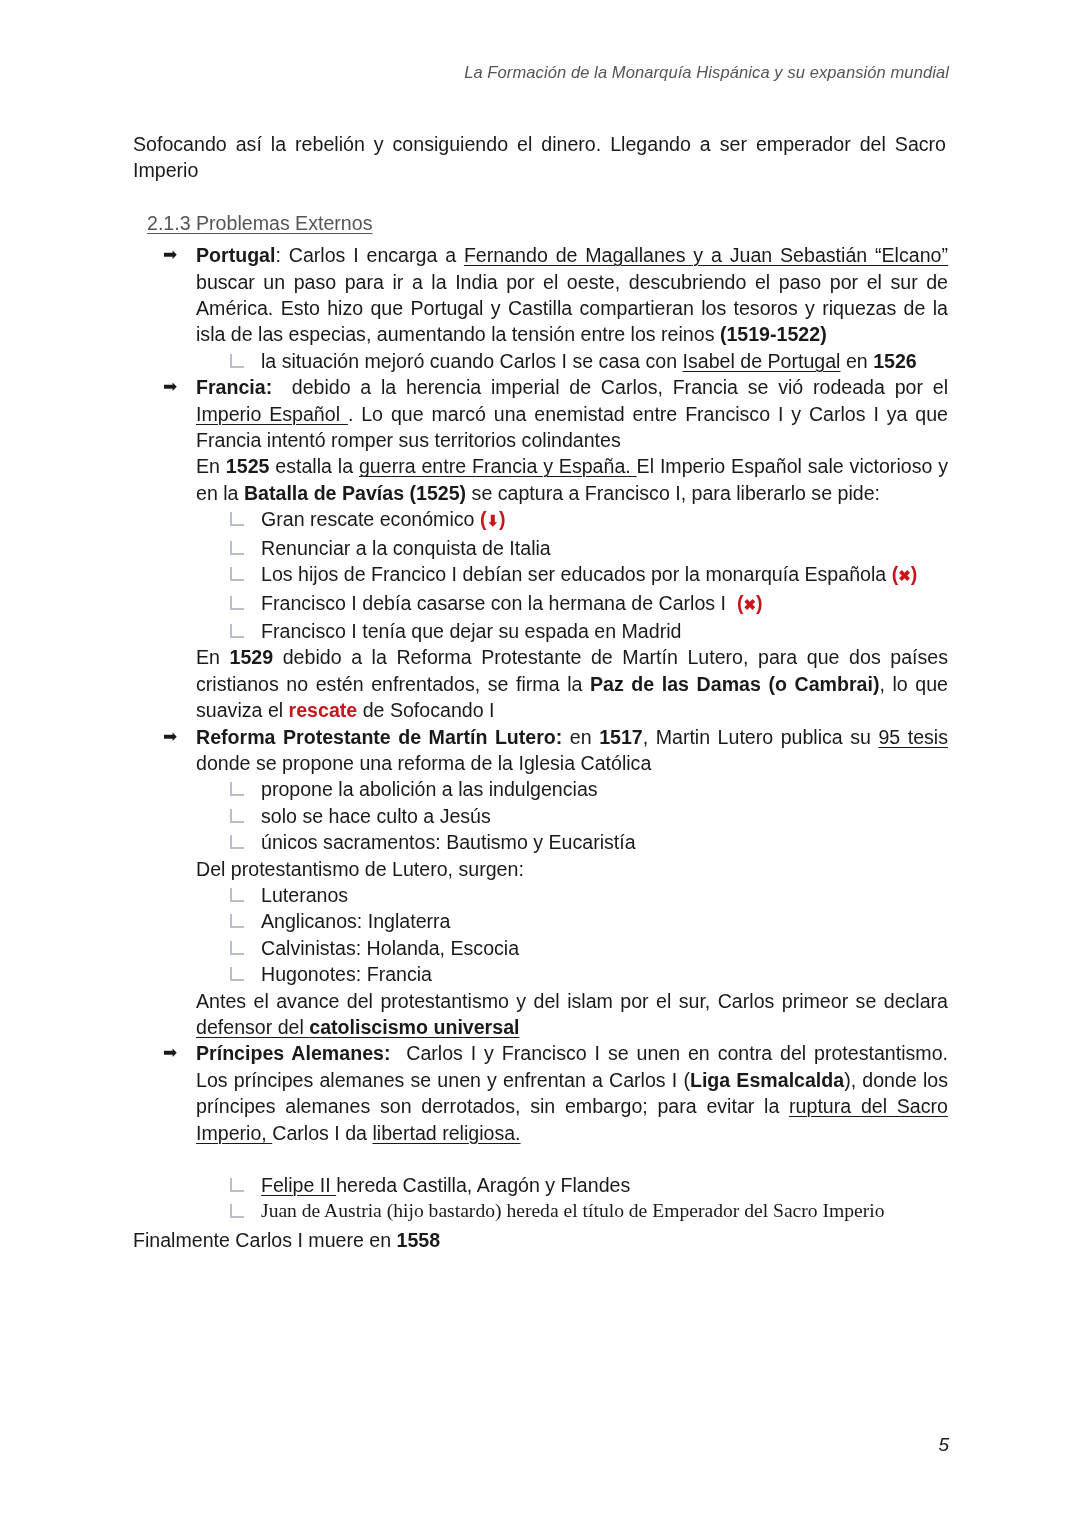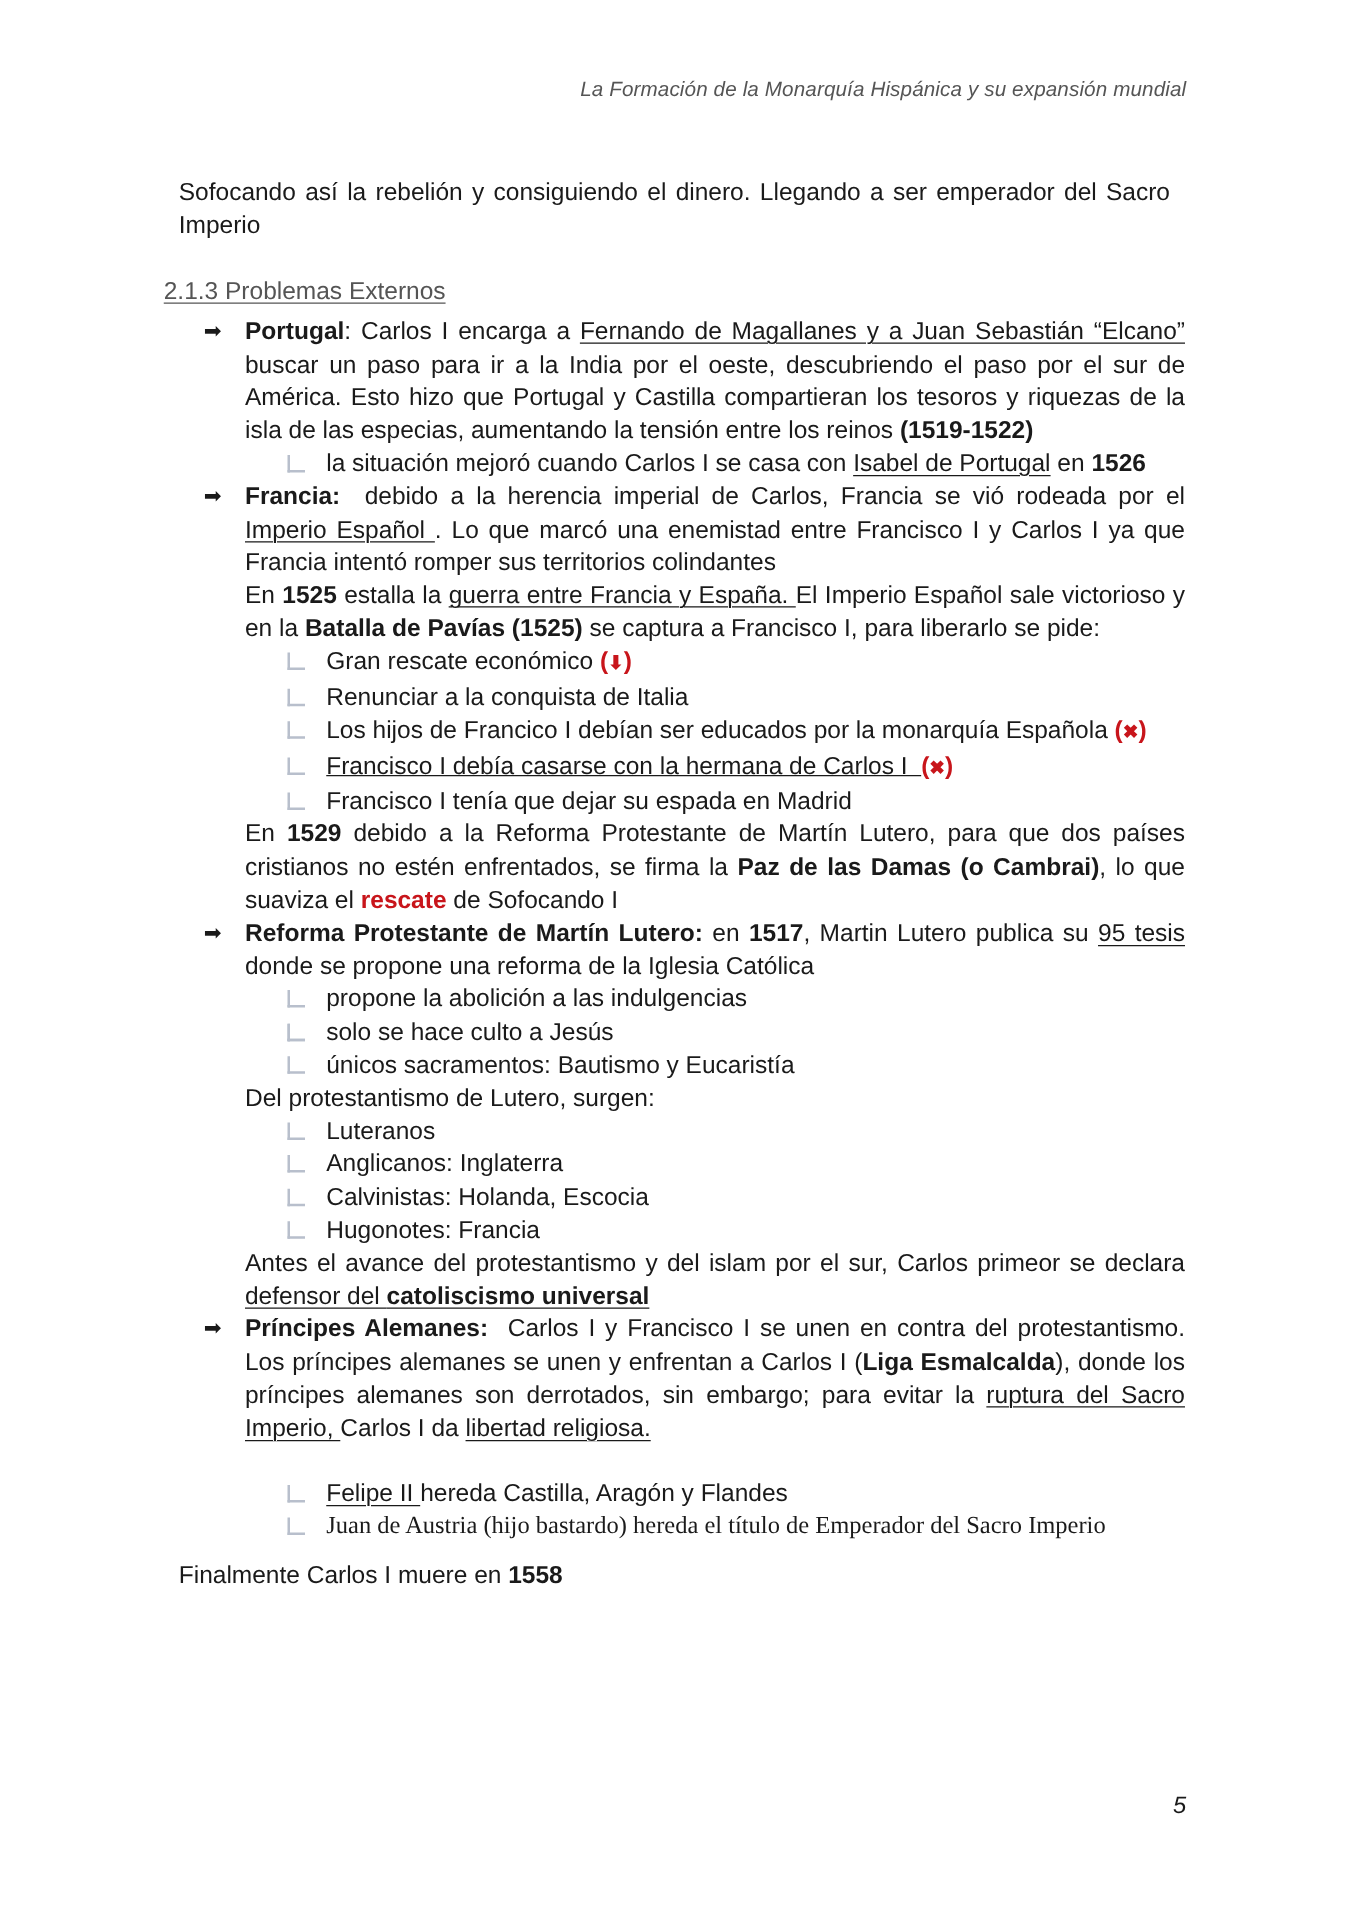--- a/index.html
+++ b/index.html
@@ -2,22 +2,22 @@
 <html><head>
   <meta charset="utf-8">
   <style>
     html, body { margin: 0; padding: 0; background: #ffffff; }
     body { width: 1080px; height: 1525px; position: relative; overflow: hidden;
            font-family: "Liberation Sans", sans-serif; color: #1a1a1a; }
     .page-header { position: absolute; top: 63px; right: 131px; font-style: italic;
                    font-size: 16.5px; color: #555555; letter-spacing: 0.1px; }
     .content { position: absolute; left: 131px; top: 129px; width: 817px;
                font-size: 19.6px; line-height: 26.4px; }
-    .para { margin: 12px; text-align: justify; }
-    .heading { margin: 26px 0 6px 0; color: #555555; text-decoration: underline;
+    .para { margin: 2px; text-align: justify; }
+    .heading { margin: 26px 0 6px 16px; color: #555555; text-decoration: underline;
                text-decoration-thickness: 1px; text-underline-offset: 3px; font-size: 19.6px; }
     .bullet { position: relative; padding-left: 65px; text-align: justify; }
     .bullet-arrow { position: absolute; left: 32px; top: 0; font-size: 17px; color: #1a1a1a; }
     .sub { position: relative; padding-left: 130px; }
     .sub-l { position: absolute; left: 99px; top: 6px; width: 12px; height: 12px;
              border-left: 2px solid #b8bfcc; border-bottom: 2px solid #b8bfcc; }
     .cont { padding-left: 65px; text-align: justify; }
     .u { text-decoration: underline; text-decoration-thickness: 1px; text-underline-offset: 3px; }
     b { font-weight: bold; }
     .red { color: #c8151b; font-weight: bold; }
@@ -61,21 +61,21 @@
   <div class="sub">
     <span class="sub-l"></span>
     <span>Renunciar a la conquista de Italia</span>
   </div>
   <div class="sub">
     <span class="sub-l"></span>
     <span style="white-space:pre-wrap;">Los hijos de Francico I debían ser educados por la monarquía Española </span><span class="red"><span>(</span><span style="font-size:15px;">✖</span><span>)</span></span>
   </div>
   <div class="sub">
     <span class="sub-l"></span>
-    <span style="white-space:pre-wrap;text-decoration:underline;">Francisco I debía casarse con la hermana de Carlos I  </span><span class="red"><span>(</span><span style="font-size:15px;">✖</span><span>)</span></span>
+    <span style="white-space:pre-wrap;">Francisco I debía casarse con la hermana de Carlos I  </span><span class="red"><span>(</span><span style="font-size:15px;">✖</span><span>)</span></span>
   </div>
   <div class="sub">
     <span class="sub-l"></span>
     <span>Francisco I tenía que dejar su espada en Madrid</span>
   </div>
   <div class="cont">
     <span>En </span><b>1529</b><span> debido a la Reforma Protestante de Martín Lutero, para que dos países cristianos no estén enfrentados, se firma la </span><b>Paz de las Damas (o Cambrai)</b><span>, lo que suaviza el </span><span class="red">rescate</span><span> de Sofocando I</span>
   </div>
 
   <div class="bullet">

